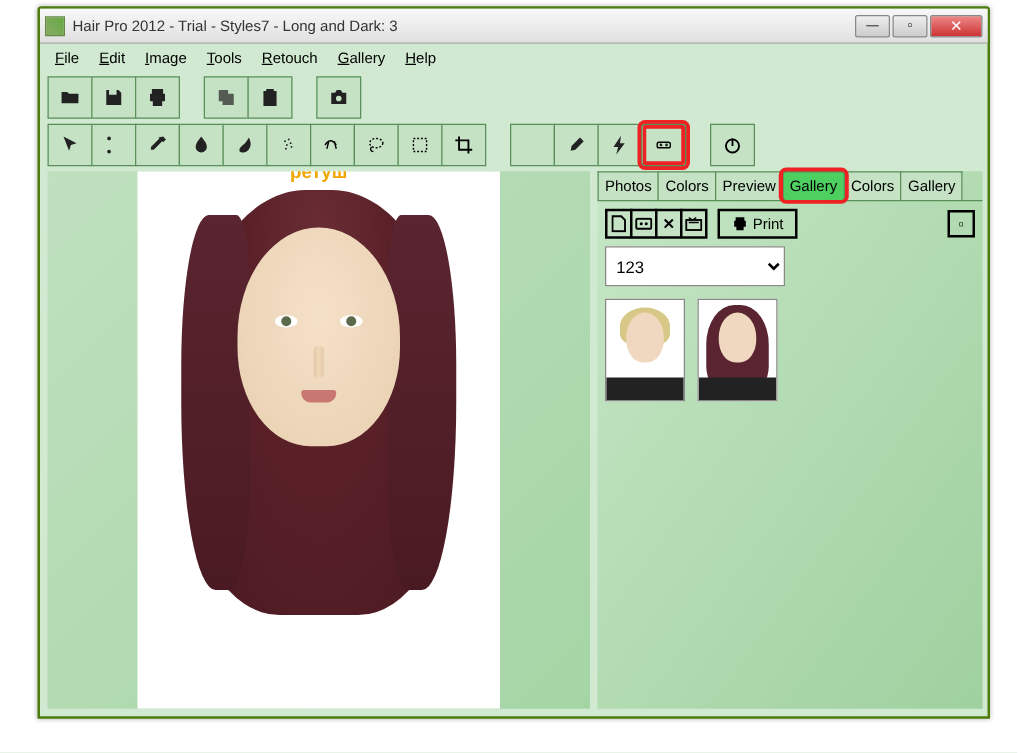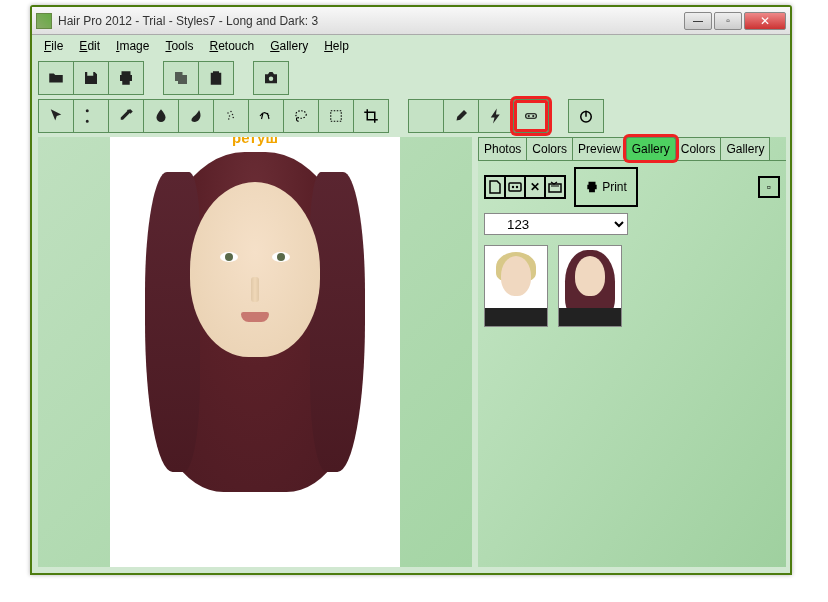--- a/index.html
+++ b/index.html
@@ -46,25 +46,25 @@
 .face-large .mouth { position:absolute; left:50%; top:130px; transform:translateX(-50%); width:28px; height:10px; background:#c87870; border-radius:3px 3px 10px 10px; }
 
 .right-panel { width: 308px; background: linear-gradient(to bottom right, #c5e6c5, #9fd09f); border-left: none; margin-right: 4px; margin-bottom: 6px; }
 .tabs { display: flex; border-bottom: 1px solid #5a8f5a; }
 .tab { flex: 0 0 auto; padding: 4px 5px; font-size: 12px; border: 1px solid #5a8f5a; border-bottom: none; background: #c5e2c5; cursor: pointer; margin-right: -1px; }
 .tab.active { background: #4dd060; font-weight: normal; }
 .tab.hl { box-shadow: 0 0 0 3px #e22; border-radius: 3px; position: relative; z-index: 5; }
 
 .panel-tools { display: flex; align-items: center; padding: 6px; gap: 0; }
 .panel-tools .mini { width: 22px; height: 24px; border: 2px solid #000; display:flex; align-items:center; justify-content:center; font-size:12px; font-weight:bold; cursor:pointer; background:#c5e2c5; margin-right:-2px; }
-.panel-tools .print { width: 64px; height: 40px; border: 2px solid #000; display:flex; align-items:center; justify-content:center; gap:3px; cursor:pointer; margin-left: 10px; }
+.panel-tools .print { width: 64px; height: 24px; border: 2px solid #000; display:flex; align-items:center; justify-content:center; gap:3px; cursor:pointer; margin-left: 10px; }
 .panel-tools .expand { margin-left: auto; width:22px; height:22px; border: 2px solid #000; display:flex; align-items:center; justify-content:center; cursor:pointer; }
 
 .panel-select { margin: 0 6px 6px; }
-.panel-select select { width: 144px; height: 22px; border: 1px solid #888; background: #fff; padding: 0 18px; }
+.panel-select select { width: 144px; height: 32px; border: 1px solid #888; background: #fff; padding: 0 4px; }
 
 .thumbs { display: flex; gap: 10px; padding: 4px 6px; }
 .thumb { width: 64px; height: 82px; background: #fff; border: 1px solid #888; position: relative; overflow: hidden; }
 .thumb .thead { position:absolute; left:50%; top:10px; transform:translateX(-50%); width:30px; height:40px; background:#f0d8c0; border-radius:50% 50% 45% 45%; }
 .thumb.t1 .thair { position:absolute; left:50%; top:6px; transform:translateX(-50%); width:40px; height:30px; background:#d8c888; border-radius:50% 50% 30% 30%; }
 .thumb.t2 .thair { position:absolute; left:50%; top:4px; transform:translateX(-50%); width:50px; height:70px; background:#5a2530; border-radius:45% 45% 30% 30%; }
 .thumb .tshirt { position:absolute; bottom:0; left:0; right:0; height:18px; background:#222; }
 </style>
 </head>
 <body>

